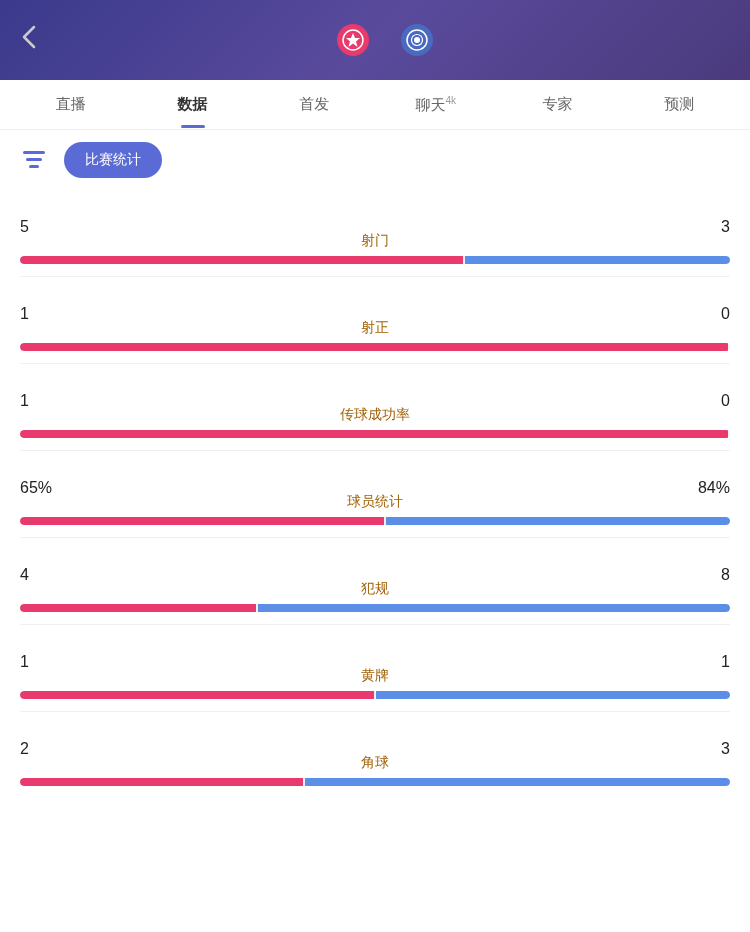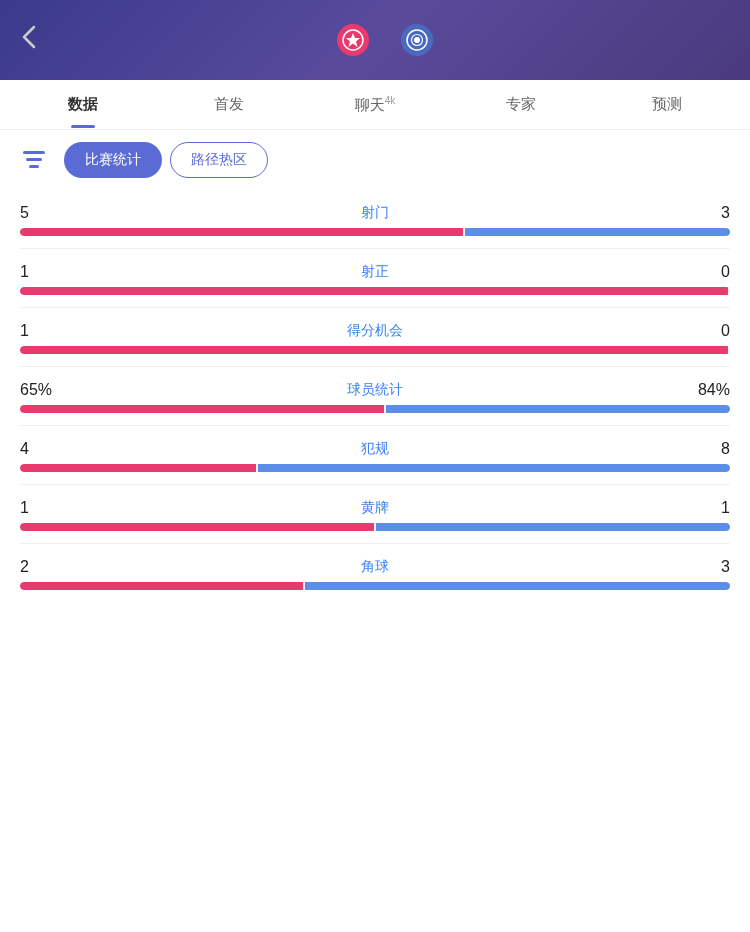--- a/index.html
+++ b/index.html
@@ -108,21 +108,21 @@
       height: 36px;
       display: flex;
       align-items: center;
       justify-content: center;
       color: #5b6bd5;
       font-size: 18px;
       flex-shrink: 0;
     }
     .stat-tabs {
       display: flex;
-      gap: 8px;
+      gap: 20px;
     }
     .stat-tab {
       padding: 8px 20px;
       border-radius: 20px;
       font-size: 14px;
       cursor: pointer;
       border: 1px solid transparent;
     }
     .stat-tab.active {
       background: #5b6bd5;
@@ -154,22 +154,23 @@
       margin-bottom: 6px;
     }
     .stat-left-val {
       font-size: 16px;
       color: #222;
       font-weight: 500;
       min-width: 50px;
     }
     .stat-label {
       font-size: 14px;
-      color: #3b82f6;
+      color: #a16207;
       text-align: center;
+      margin-top: 28px;
     }
     .stat-right-val {
       font-size: 16px;
       color: #222;
       font-weight: 500;
       min-width: 50px;
       text-align: right;
     }
 
     .bar-container {
@@ -221,38 +222,38 @@
         <path d="M7 7 Q11 4 15 7 Q18 11 15 15 Q11 18 7 15 Q4 11 7 7Z" fill="none" stroke="#fff" stroke-width="1.2"></path>
         <circle cx="11" cy="11" r="3" fill="#fff"></circle>
       </svg>
     </div>
     <span class="team-name"></span>
   </div>
   <div class="header-more"></div>
 </div>
 
 <div class="nav-tabs">
+  <div class="nav-tab">直播</div>
   <div class="nav-tab active">数据</div>
   <div class="nav-tab">首发</div>
   <div class="nav-tab">聊天<span class="nav-tab-badge">4k</span></div>
   <div class="nav-tab">专家</div>
   <div class="nav-tab">预测</div>
 </div>
 
 <div class="stat-header">
   <div class="filter-icon">
     <svg width="28" height="28" viewBox="0 0 28 28" fill="none">
       <rect x="3" y="5" width="22" height="3" rx="1.5" fill="#5b6bd5"></rect>
       <rect x="6" y="12" width="16" height="3" rx="1.5" fill="#5b6bd5"></rect>
       <rect x="9" y="19" width="10" height="3" rx="1.5" fill="#5b6bd5"></rect>
     </svg>
   </div>
   <div class="stat-tabs">
     <div class="stat-tab active">比赛统计</div>
-    <div class="stat-tab inactive">路径热区</div>
   </div>
 </div>
 
 <div class="stats-content" id="stats-container">
 <div class="stat-row">
     <div class="stat-values">
       <span class="stat-left-val">5</span>
       <span class="stat-label">射门</span>
       <span class="stat-right-val">3</span>
     </div>
@@ -268,21 +269,21 @@
       <span class="stat-right-val">0</span>
     </div>
     <div class="bar-container">
       <div class="bar-left" style="width:100%;"></div>
       <div class="bar-right" style="width:0%;"></div>
     </div>
   </div>
     <div class="stat-row">
     <div class="stat-values">
       <span class="stat-left-val">1</span>
-      <span class="stat-label">得分机会</span>
+      <span class="stat-label">传球成功率</span>
       <span class="stat-right-val">0</span>
     </div>
     <div class="bar-container">
       <div class="bar-left" style="width:100%;"></div>
       <div class="bar-right" style="width:0%;"></div>
     </div>
   </div>
     <div class="stat-row">
     <div class="stat-values">
       <span class="stat-left-val">65%</span>

